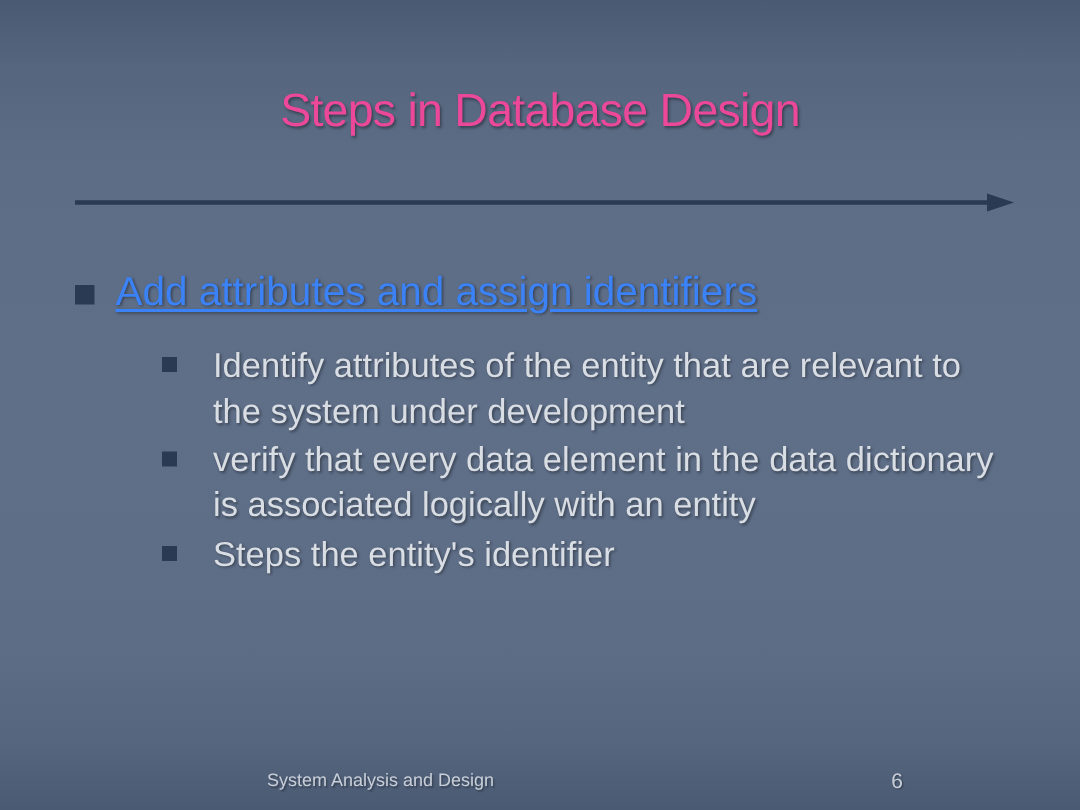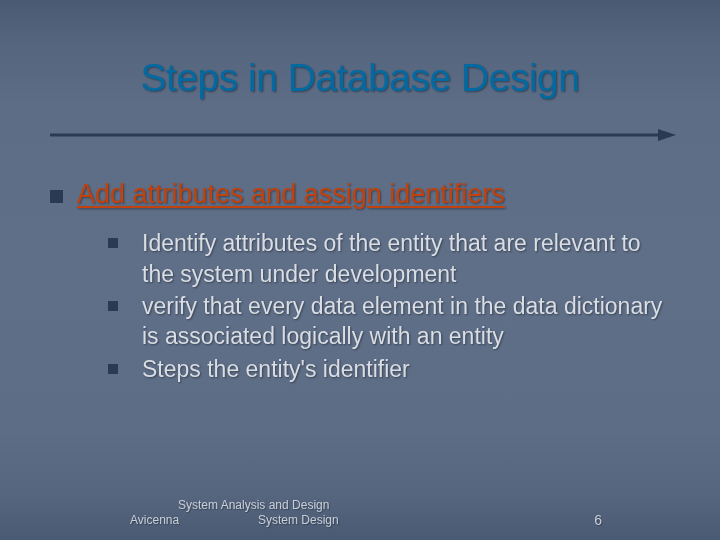--- a/index.html
+++ b/index.html
@@ -18,22 +18,22 @@
     position: relative;
   }
   .slide {
     width: 720px;
     height: 540px;
     position: relative;
     padding: 0;
   }
   .title {
     font-family: Verdana, Geneva, sans-serif;
-    font-size: 39px;
-    color: #0369a1;
+    font-size: 31px;
+    color: #ec4899;
     text-align: center;
     padding-top: 56px;
     padding-bottom: 10px;
     letter-spacing: -0.5px;
     text-shadow: 1px 1px 2px rgba(0,0,0,0.4);
   }
   .title-rule {
     position: absolute;
     left: 50px;
     top: 128px;
@@ -55,21 +55,21 @@
   }
   .bullet-sq {
     width: 13px;
     height: 13px;
     background: #2a3a53;
     margin-top: 12px;
     flex: 0 0 13px;
   }
   .l1-text {
     font-size: 27px;
-    color: #c2410c;
+    color: #3b82f6;
     text-decoration: underline;
     text-underline-offset: 3px;
     text-shadow: 1px 1px 2px rgba(0,0,0,0.4);
     line-height: 1.2;
   }
   .l2-wrap {
     margin-left: 58px;
     margin-top: 6px;
   }
   .l2 {
@@ -150,21 +150,17 @@
       <div class="l2">
         <div class="bullet-sq-sm"></div>
         <div class="l2-text">Steps the entity's identifier</div>
       </div>
     </div>
   </div>
 
   <div class="footer">
     <div class="footer-center">
       <div style="margin-left:48px;">System Analysis and Design</div>
-      <div class="row2">
-        <span class="left">Avicenna</span>
-        <span>System Design</span>
-      </div>
     </div>
     <div class="pagenum">6</div>
   </div>
 
 </div>
 
 </body></html>

